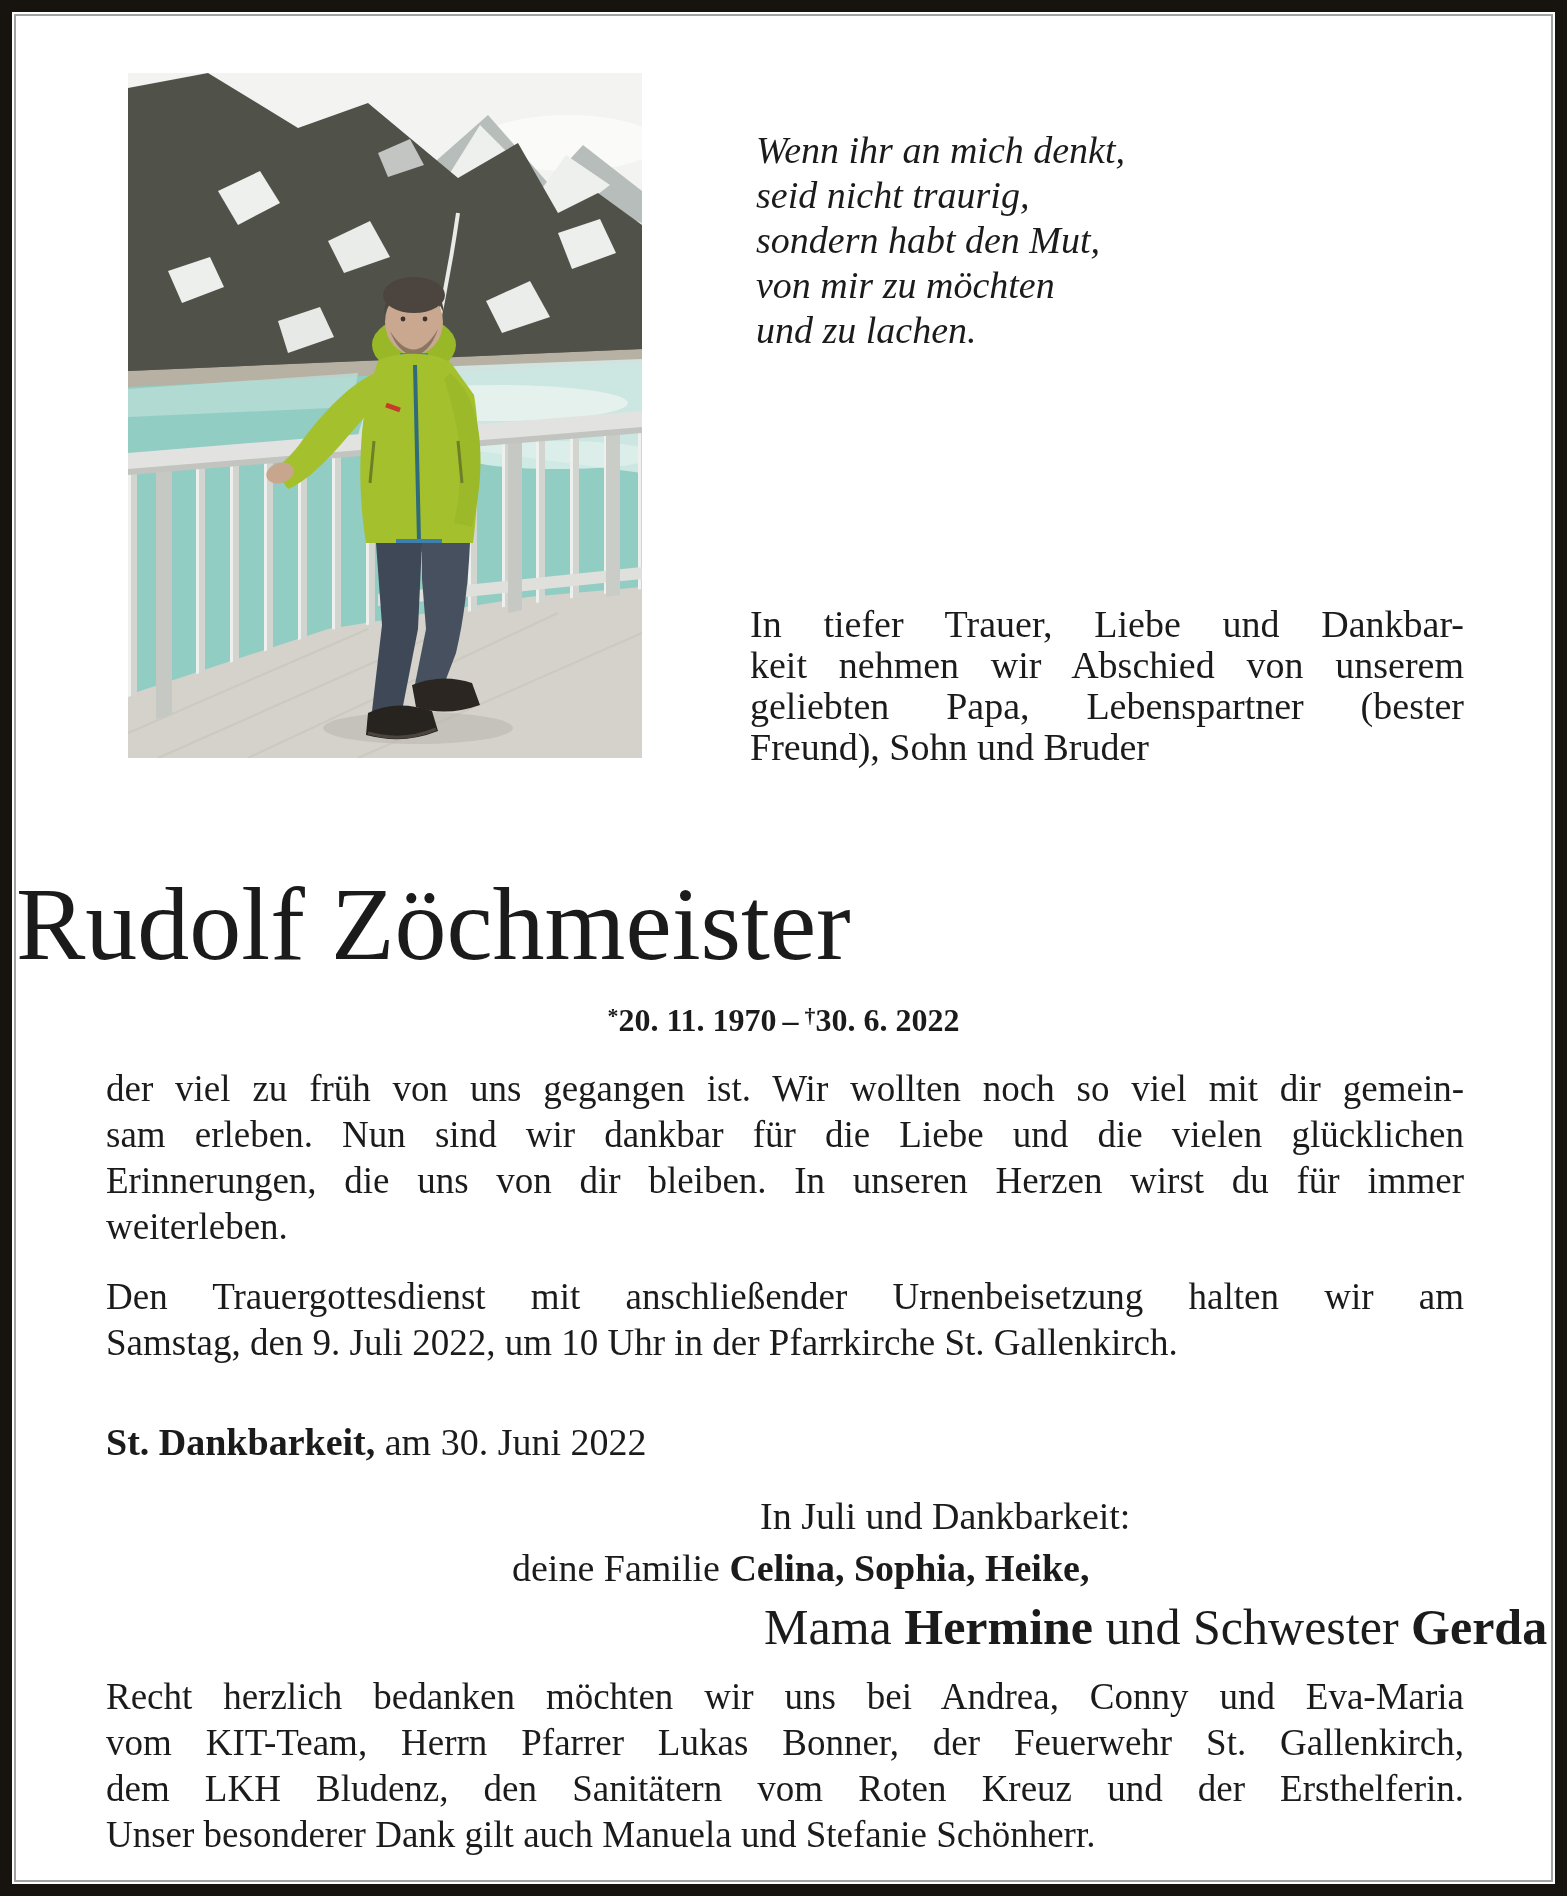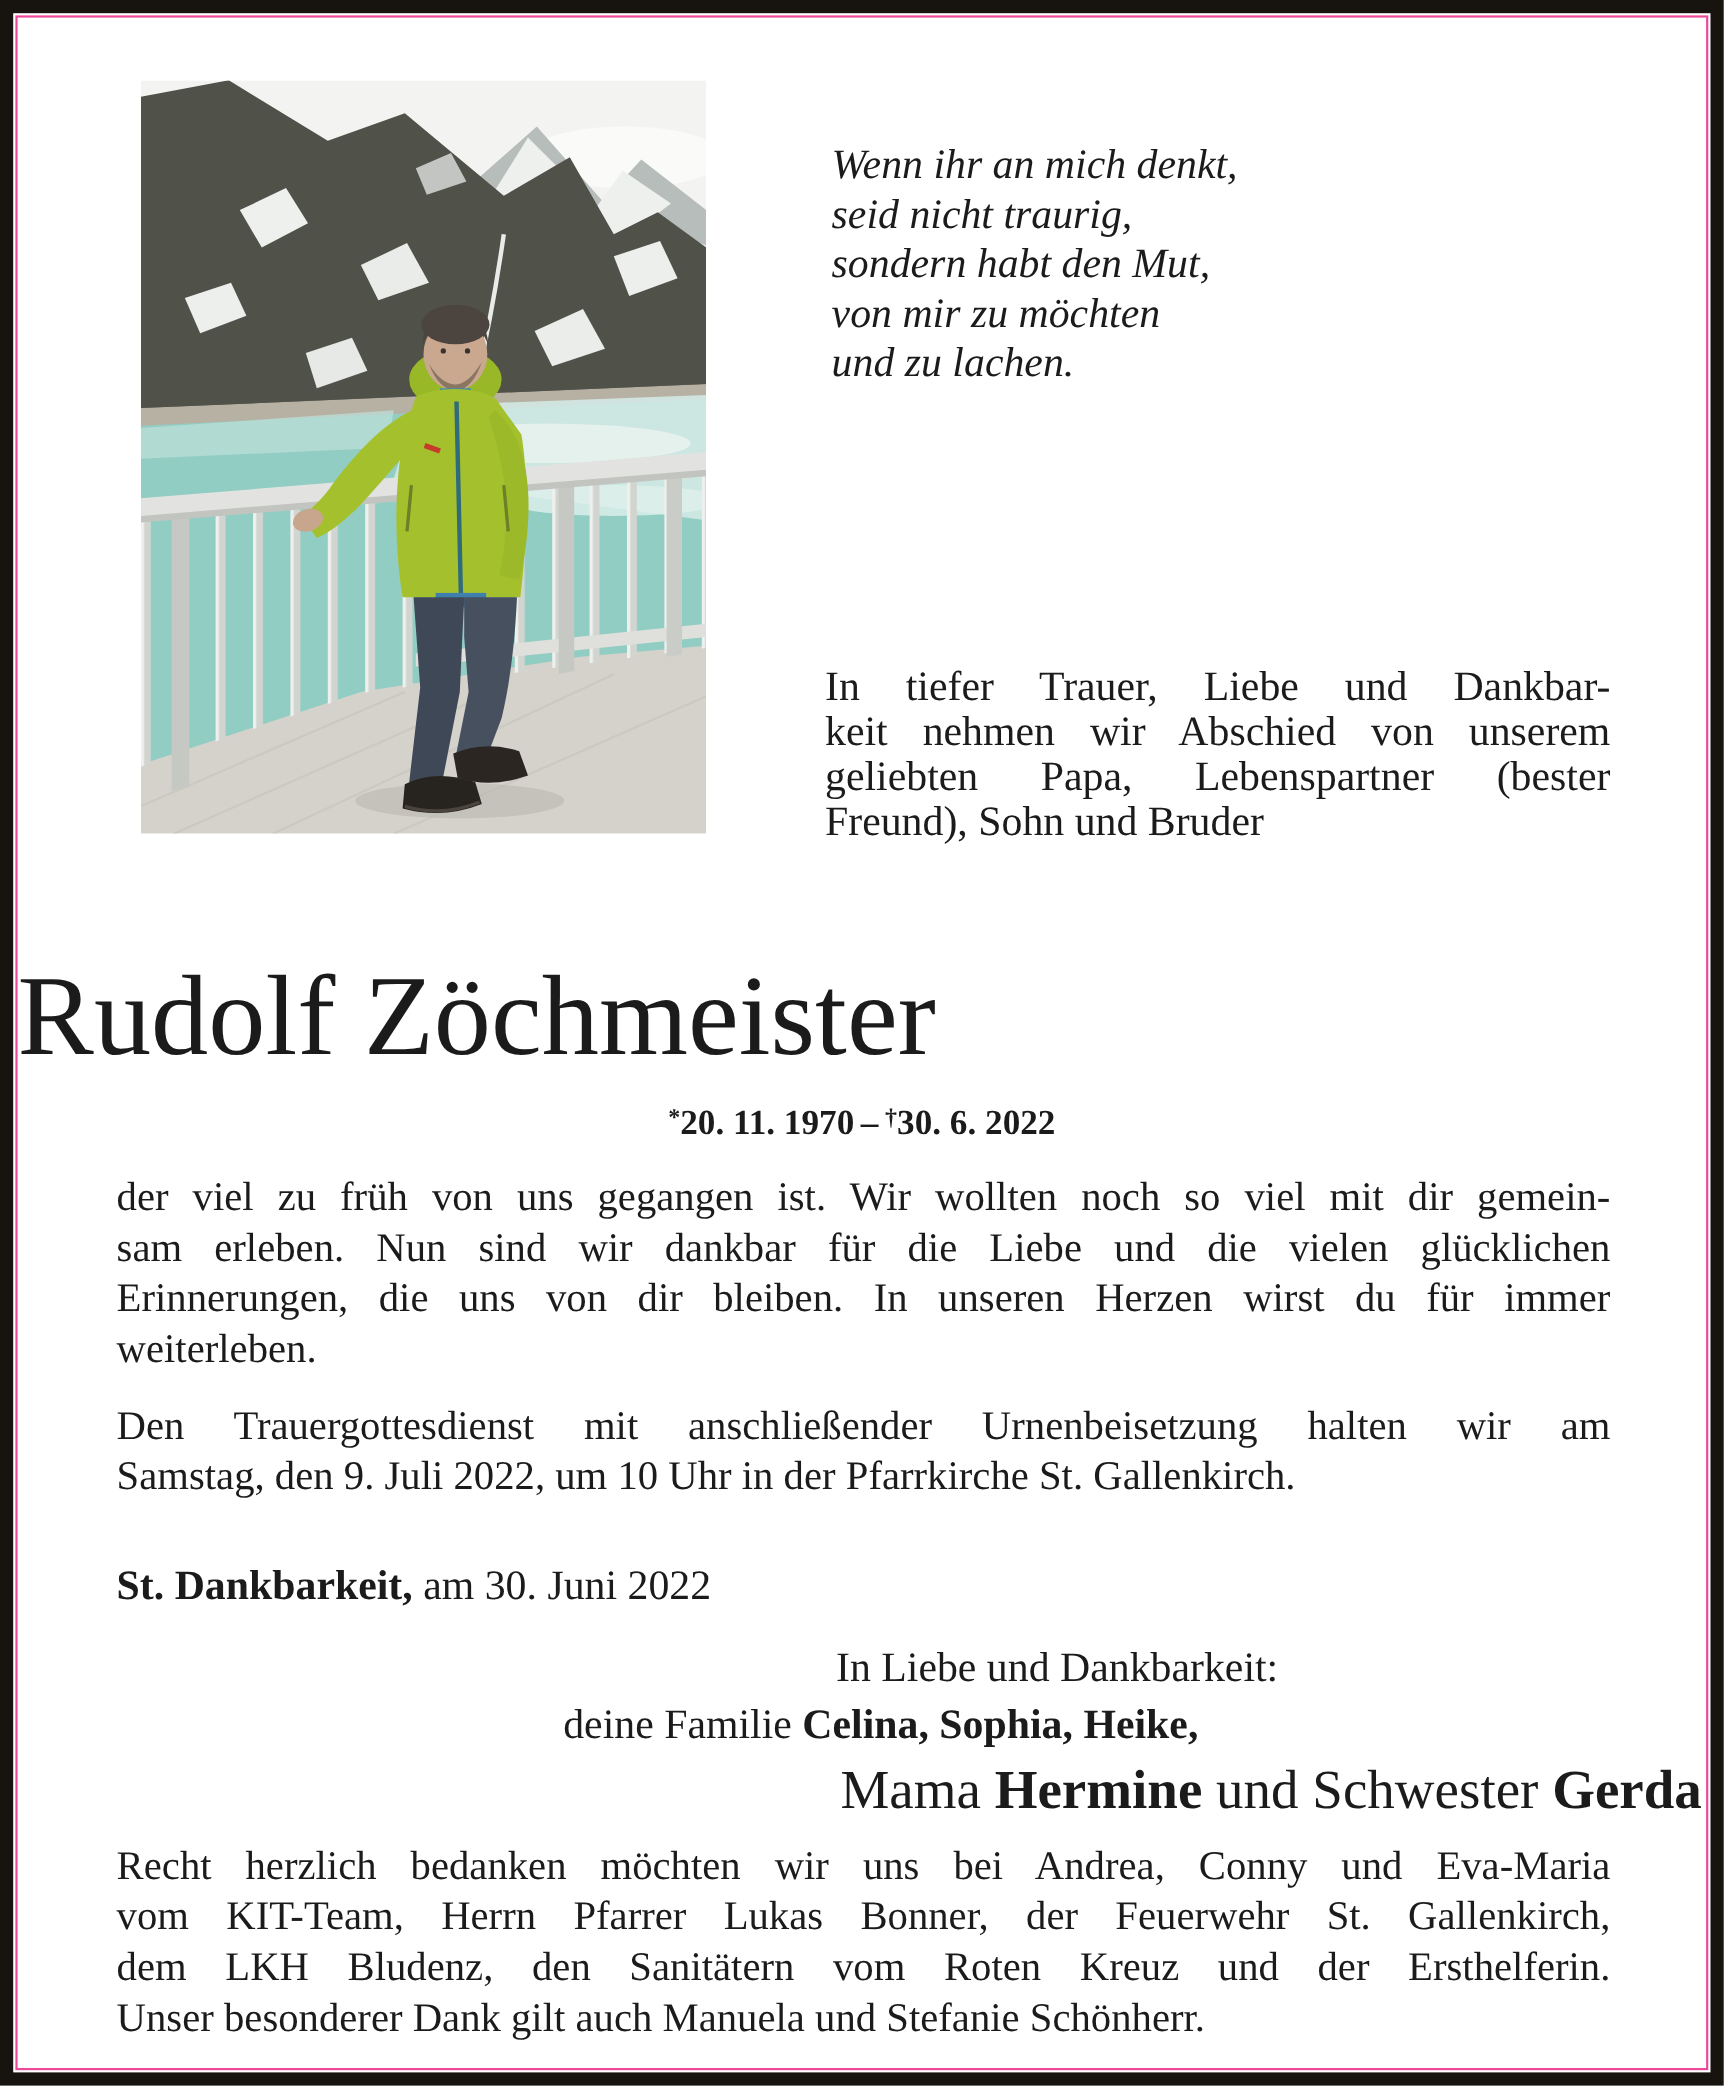--- a/index.html
+++ b/index.html
@@ -3,21 +3,21 @@
 <meta charset="utf-8">
 <style>
   html,body{margin:0;padding:0;}
   body{
     width:1567px;height:1896px;position:relative;
     background:#17130f;
     font-family:"Liberation Serif", serif;
     color:#1b1b1b;
   }
   .white-mat{position:absolute;inset:12px;background:#ffffff;}
-  .page{position:absolute;inset:2px;border:2px solid #ec4899;background:#ffffff;}
+  .page{position:absolute;inset:2px;border:2px solid #a3a3a3;background:#ffffff;}
   .abs{position:absolute;}
   
   .photo{left:112px;top:57px;width:514px;height:685px;overflow:hidden;}
   
   .poem{left:740px;top:112px;font-style:italic;font-size:38px;line-height:45px;}
   
   .intro{left:734px;top:588px;width:714px;font-size:38px;line-height:41px;}
   .jline{text-align:justify;text-align-last:justify;white-space:nowrap;}
   .lline{text-align:left;}
   
@@ -154,21 +154,21 @@
 
     <div class="abs para p-service">
       <div class="jline">Den Trauergottesdienst mit anschließender Urnenbeisetzung halten wir am</div>
       <div class="lline">Samstag, den 9. Juli 2022, um 10 Uhr in der Pfarrkirche St. Gallenkirch.</div>
     </div>
 
     <div class="abs dateline">
       <span class="b">St. Dankbarkeit,</span><span> am 30. Juni 2022</span>
     </div>
 
-    <div class="abs c-head">In Liebe und Dankbarkeit:</div>
+    <div class="abs c-head">In Juli und Dankbarkeit:</div>
     <div class="abs c-fam">
       <span>deine Familie </span><span class="b">Celina, Sophia, Heike,</span>
     </div>
     <div class="abs c-mama">
       <span>Mama </span><span class="b">Hermine</span><span> und Schwester </span><span class="b">Gerda</span>
     </div>
 
     <div class="abs para p-thanks">
       <div class="jline">Recht herzlich bedanken möchten wir uns bei Andrea, Conny und Eva-Maria</div>
       <div class="jline">vom KIT-Team, Herrn Pfarrer Lukas Bonner, der Feuerwehr St. Gallenkirch,</div>

